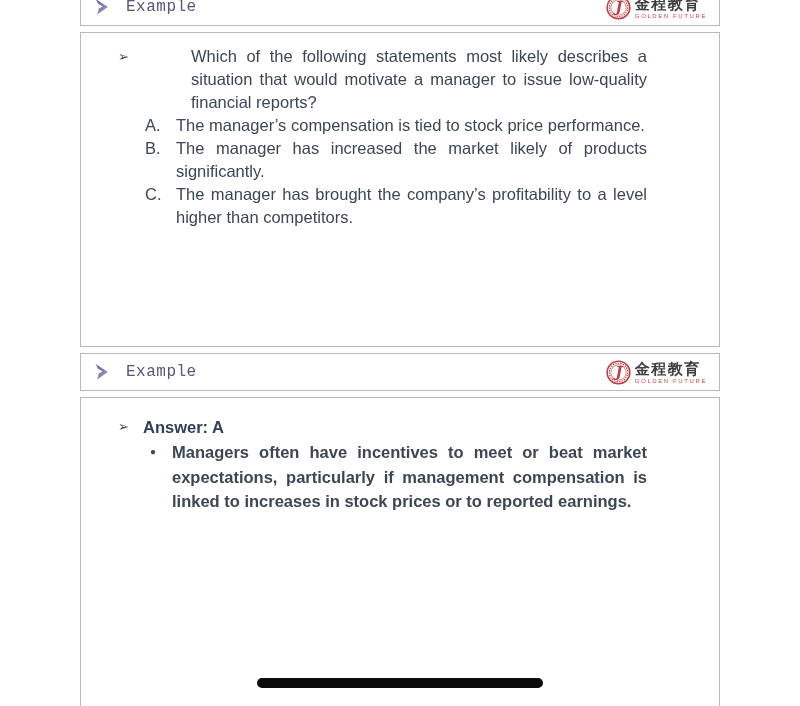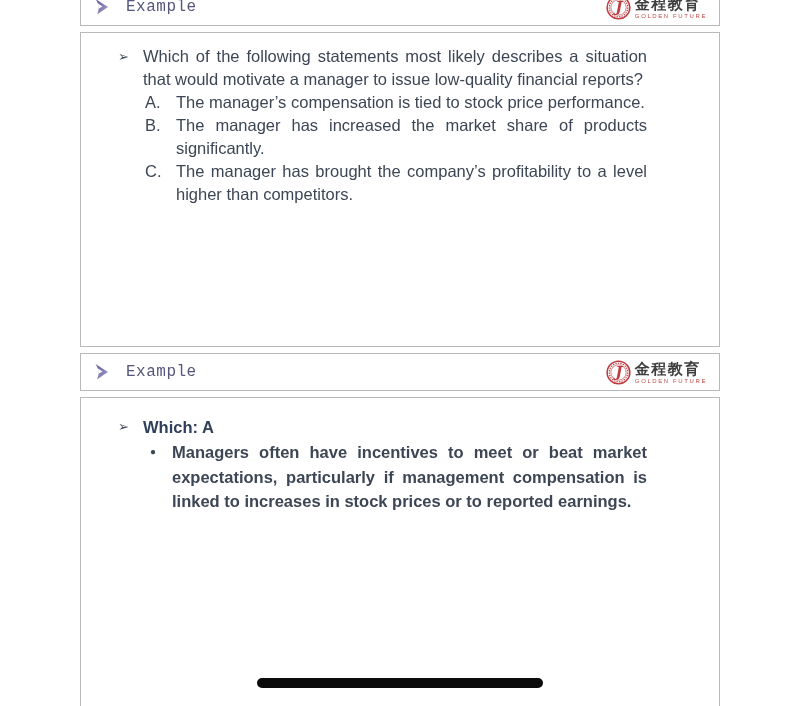--- a/index.html
+++ b/index.html
@@ -31,21 +31,21 @@
   .logo-cn { font-size:15px; font-weight:bold; color:#3f3f3f; letter-spacing:1.5px; }
   .logo-en { font-size:6px; color:#bf4a47; letter-spacing:1.6px; margin-top:2px; }
   .content {
     padding:12px 72px 0 37px;
     color:#3c4654; font-size:16.5px; line-height:23px;
   }
   .content2 { padding-top:17px; }
   .row { display:flex; }
   .marker { width:25px; flex:none; font-size:13px; line-height:23px; color:#3c4654; }
   .just { text-align:justify; }
-  .qtext { flex:1; }
+  .qtext { flex:1;margin-left:48px; }
   .options { margin-left:27px; }
   .option { display:flex; }
   .opt-label { width:31px; flex:none; }
   .opt-text { flex:1; }
   .answer-line { font-weight:bold; color:#31405a; line-height:24px; }
   .explanation { margin-left:32px; display:flex; margin-top:1px; }
   .dot { width:22px; flex:none; font-size:10px; line-height:24px; }
   .exp-text { flex:1; line-height:24.5px;font-weight:bold; }
   .home-bar {
     position:absolute; left:257px; top:678px; width:286px; height:10px;
@@ -90,21 +90,21 @@
         <span class="marker">➢</span>
         <p class="qtext just">Which of the following statements most likely describes a situation that would motivate a manager to issue low-quality financial reports?</p>
       </div>
       <div class="options">
         <div class="option">
           <span class="opt-label">A.</span>
           <p class="opt-text just">The manager’s compensation is tied to stock price performance.</p>
         </div>
         <div class="option">
           <span class="opt-label">B.</span>
-          <p class="opt-text just">The manager has increased the market share of products significantly.</p>
+          <p class="opt-text just">The manager has increased the market likely of products significantly.</p>
         </div>
         <div class="option">
           <span class="opt-label">C.</span>
           <p class="opt-text just">The manager has brought the company’s profitability to a level higher than competitors.</p>
         </div>
       </div>
     </div>
   </section>
 
   <section class="box slide-header hdr2">
@@ -125,21 +125,21 @@
         <span class="logo-cn">金程教育</span>
         <span class="logo-en">GOLDEN FUTURE</span>
       </span>
     </span>
   </section>
 
   <section class="box body2">
     <div class="content content2">
       <div class="row">
         <span class="marker">➢</span>
-        <p class="answer-line">Which: A</p>
+        <p class="answer-line">Answer: A</p>
       </div>
       <div class="explanation">
         <span class="dot">●</span>
         <p class="exp-text just">Managers often have incentives to meet or beat market expectations, particularly if management compensation is linked to increases in stock prices or to reported earnings.</p>
       </div>
     </div>
   </section>
 
   <div class="home-bar"></div>
 

